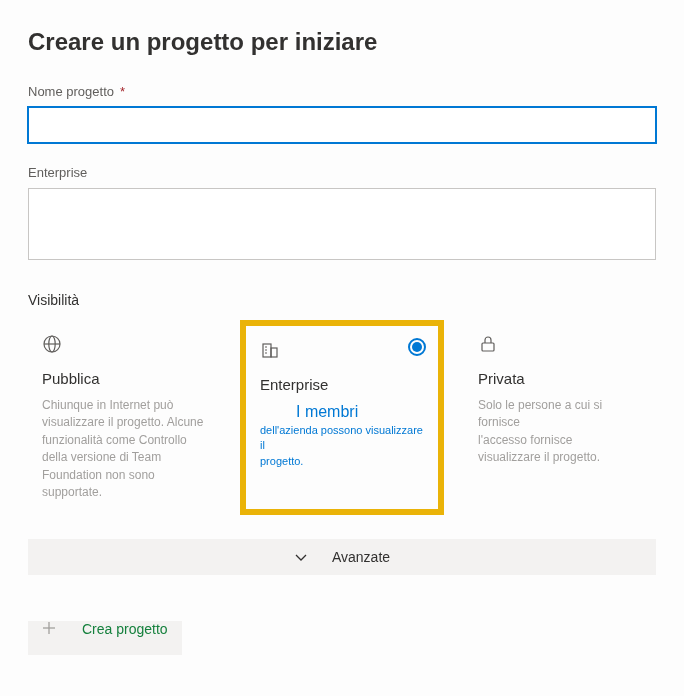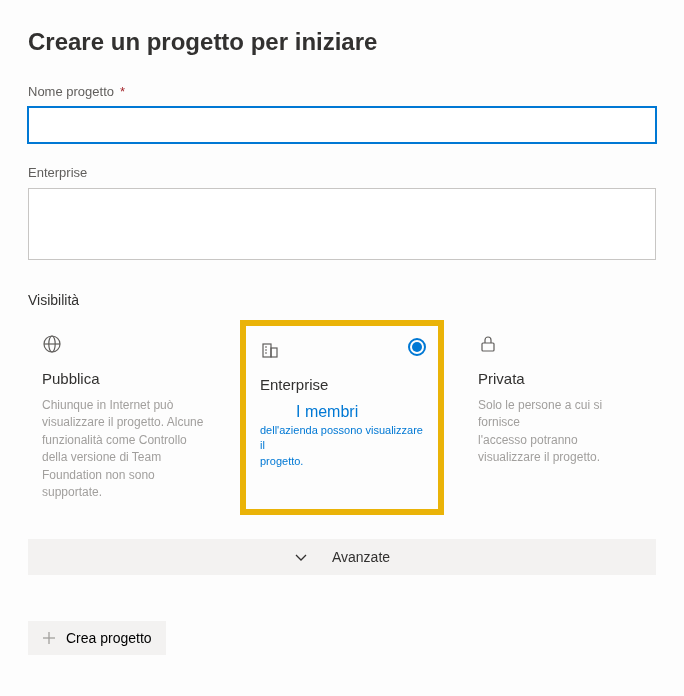--- a/index.html
+++ b/index.html
@@ -129,28 +129,27 @@
   border: none;
   cursor: pointer;
   margin-bottom: 46px;
 }
 .chevron {
   width: 14px;
   height: 14px;
 }
 .create-btn {
   display: inline-flex;
-  align-items: center;
-  gap: 10px;
+  gap: 26px;
   height: 34px;
   padding: 0 14px;
   background: #f3f2f1;
   border: none;
   font-size: 14px;
-  color: #000000;
+  color: #15803d;
   cursor: default;
 }
 .plus-icon {
   width: 14px;
   height: 14px;
 }
 textarea { font-family: inherit; }
 </style>
 </head>
 <body>
@@ -197,21 +196,21 @@
   </div>
 
   <div class="vis-card">
     <svg class="vis-icon" viewBox="0 0 20 20" fill="none" stroke="currentColor" stroke-width="1.2">
       <rect x="4" y="9" width="12" height="8" rx="1"></rect>
       <path d="M7 9 V6 a3 3 0 0 1 6 0 V9"></path>
     </svg>
     <div class="vis-title">Privata</div>
     <div class="vis-desc">
       <span>Solo le persone a cui si fornisce</span><br>
-      <span>l'accesso potranno</span><br>
+      <span>l'accesso fornisce</span><br>
       <span>visualizzare il progetto.</span>
     </div>
   </div>
 </div>
 
 <button class="advanced-bar">
   <svg class="chevron" viewBox="0 0 14 14" fill="none" stroke="#323130" stroke-width="1.3">
     <polyline points="2,5 7,10 12,5"></polyline>
   </svg>
   <span>Avanzate</span>

